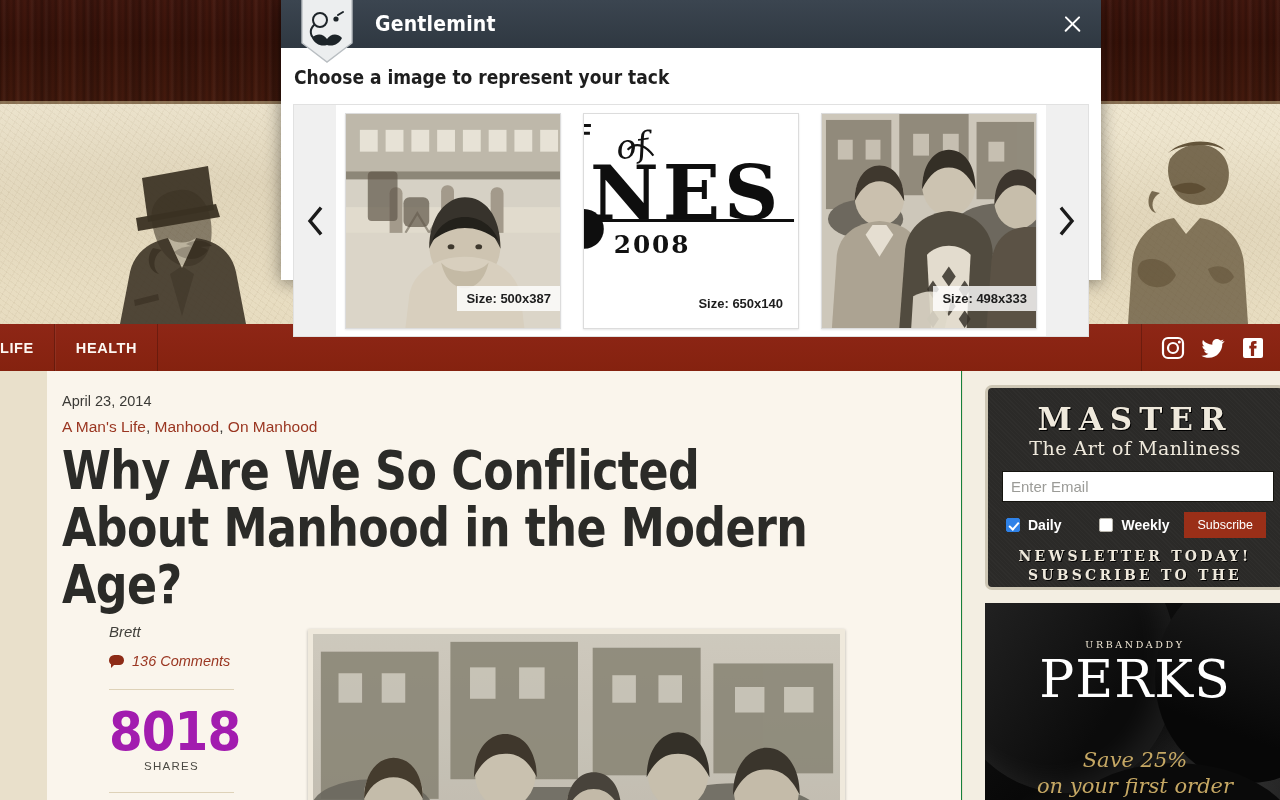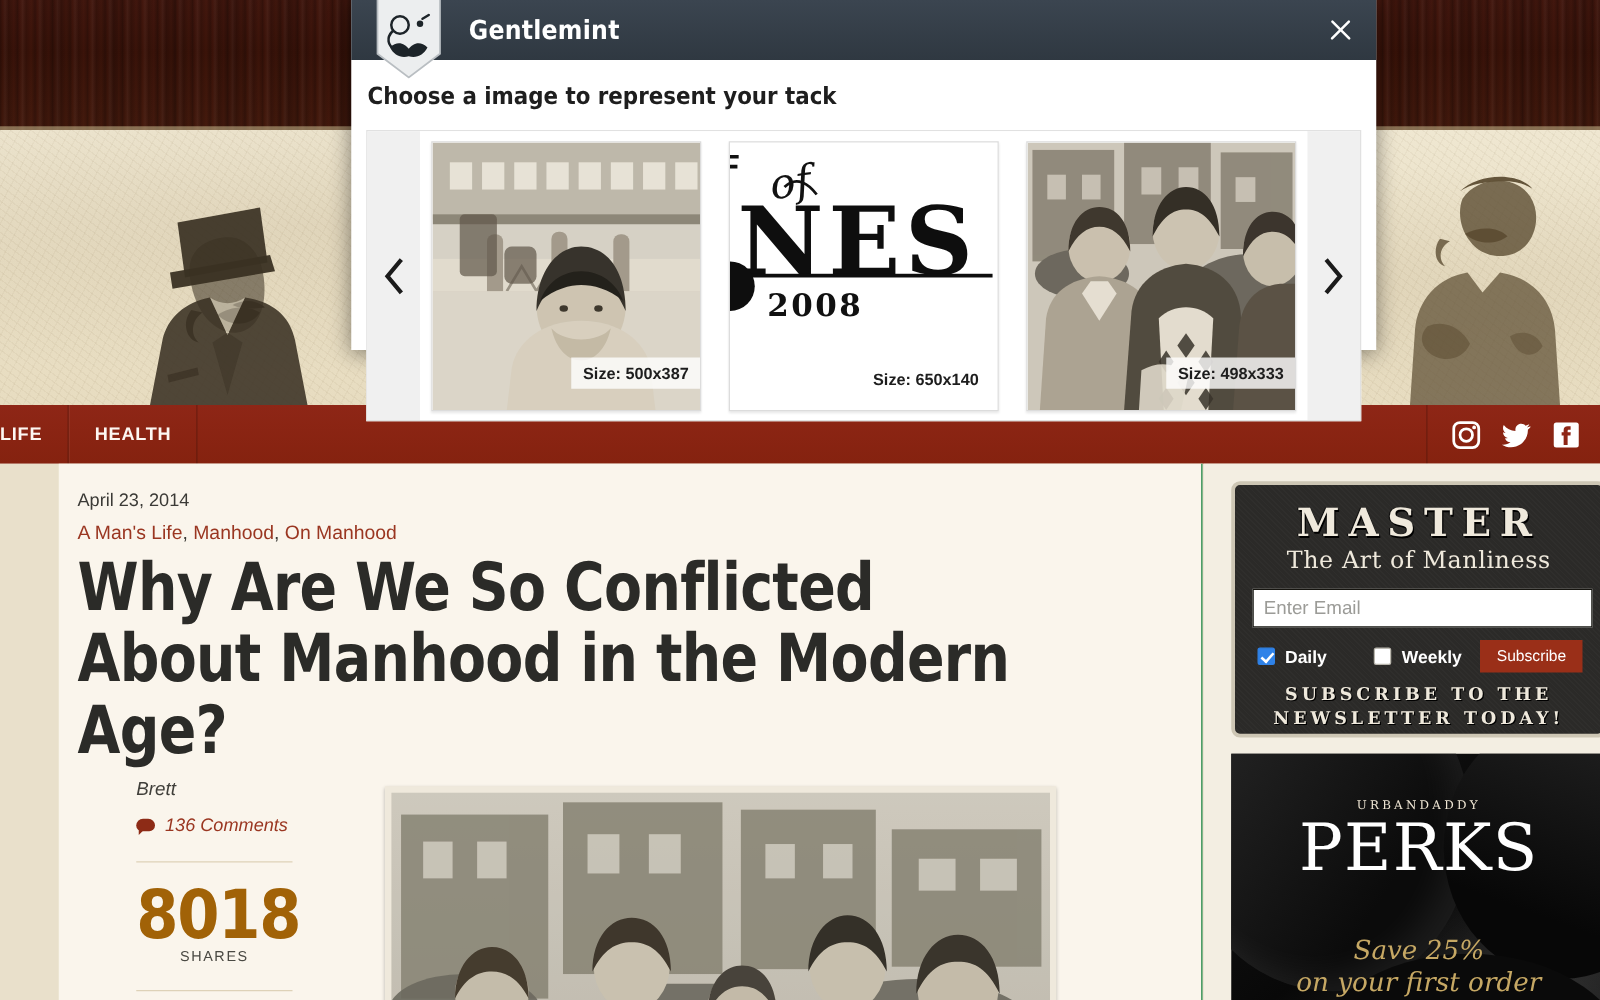--- a/index.html
+++ b/index.html
@@ -172,21 +172,21 @@
   .bubble i:after {
     content: ""; position: absolute; left: 2px; bottom: -3px;
     border-left: 4px solid #8d2b16;
     border-bottom: 4px solid transparent;
   }
   .meta-rule {
     height: 1px; background: #ded2b8; margin: 20px 0 16px 0; width: 125px;
   }
   .shares-num {
     font-family: "Liberation Sans Narrow", "DejaVu Sans Condensed", "Liberation Sans", sans-serif;
-    font-size: 54px; font-weight: bold; color: #a16207;
+    font-size: 54px; font-weight: bold; color: #a21caf;
     line-height: 0.95; text-align: center; width: 125px;
     letter-spacing: -1px;
   }
   .shares-lab {
     font-size: 11.5px; color: #4a4943; letter-spacing: 1.3px;
     text-align: center; width: 125px; margin-top: 3px;
   }
 
   .art-photo {
     position: absolute;
@@ -603,22 +603,22 @@
           <input class="nl-input" type="text" placeholder="Enter Email" style="">
           <div class="nl-row">
             <span class="cbox on"></span>
             <span class="cb-label">Daily</span>
             <span class="nl-sep"></span>
             <span class="cbox"></span>
             <span class="cb-label">Weekly</span>
             <button class="nl-btn">Subscribe</button>
           </div>
           <div class="nl-foot">
+            <div>NEWSLETTER TODAY!</div>
             <div>SUBSCRIBE TO THE</div>
-            <div>NEWSLETTER TODAY!</div>
           </div>
         </div>
 
         <div class="ad">
           <div class="blob1"></div>
           <div class="blob2"></div>
           <div class="blob3"></div>
           <div class="ad-brand">URBANDADDY</div>
           <div class="ad-logo">PERKS</div>
           <div class="ad-l1">Save 25%</div>

